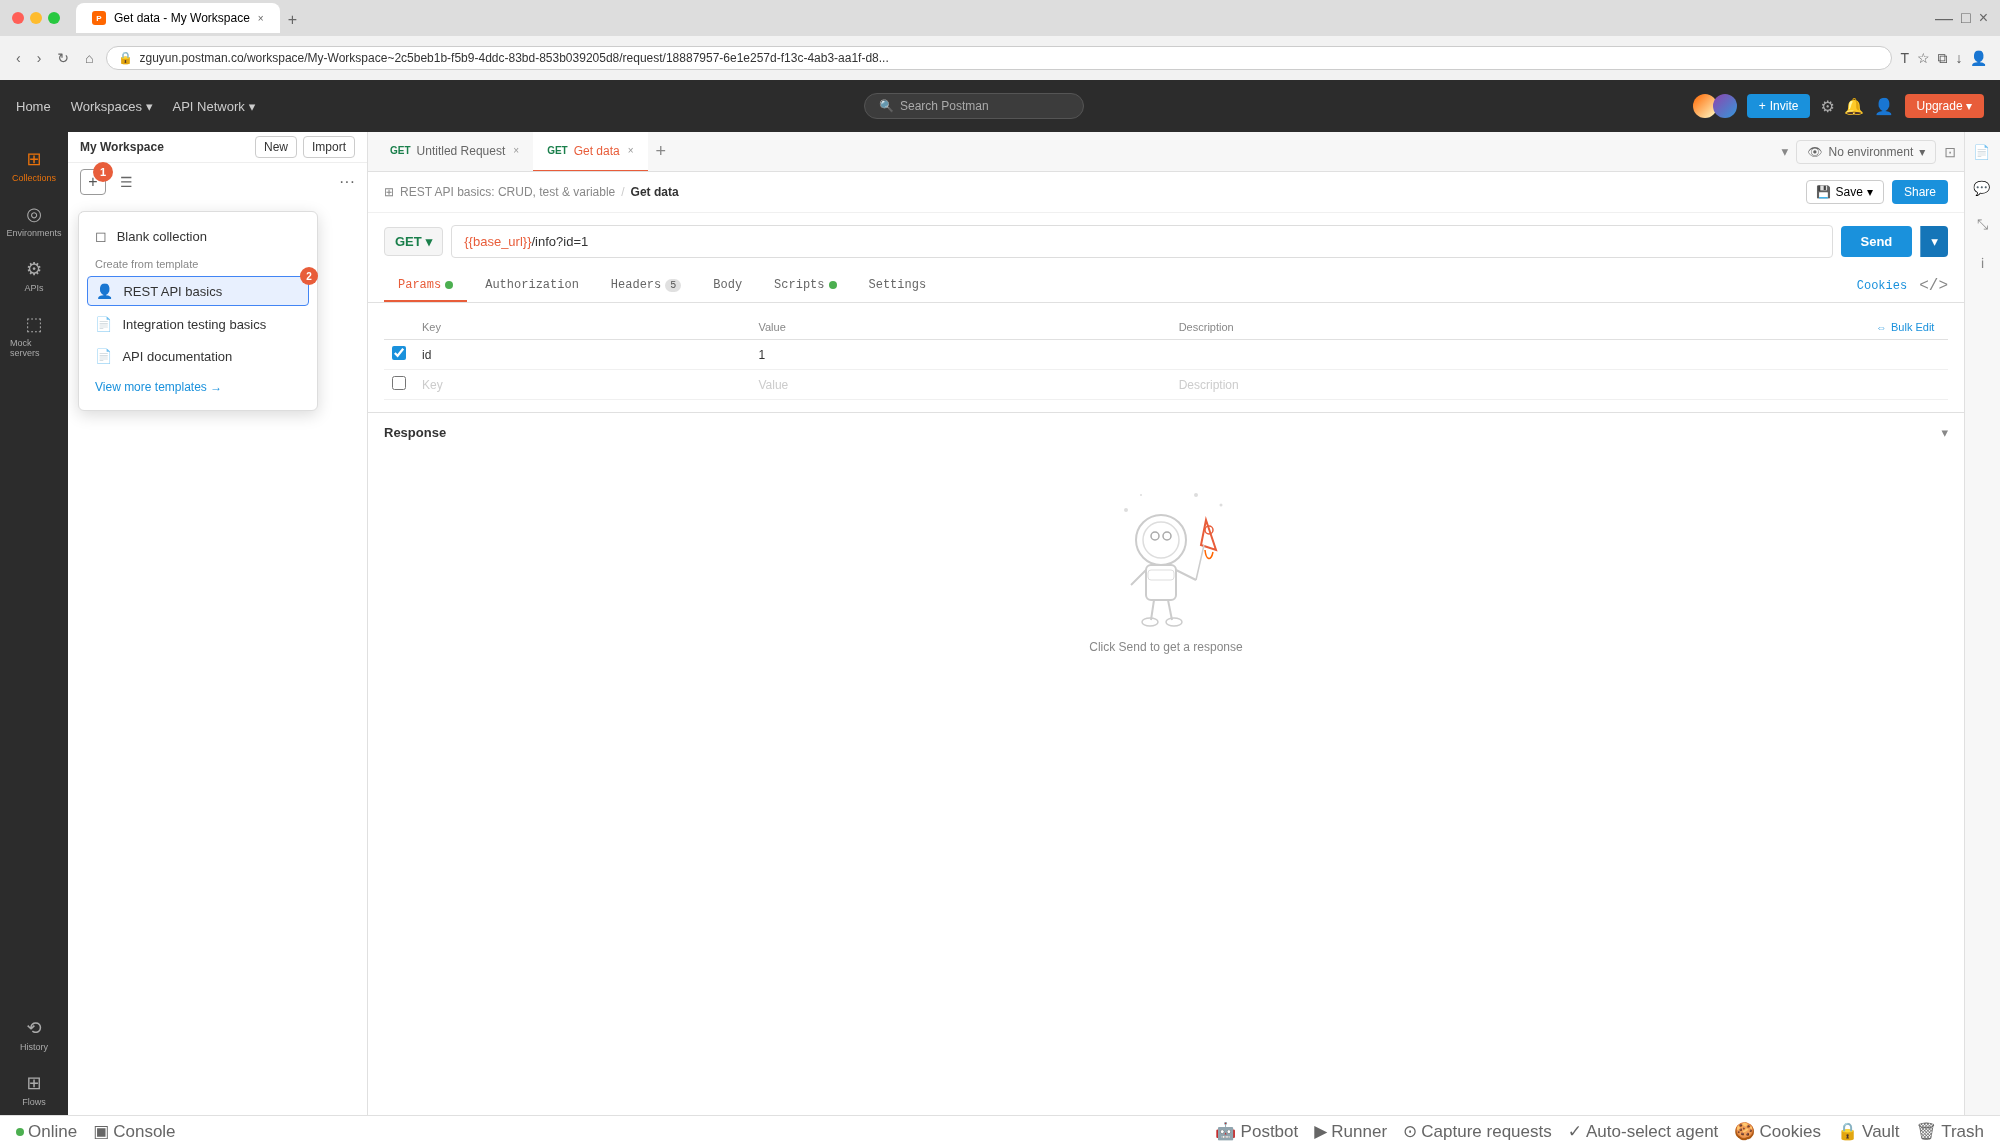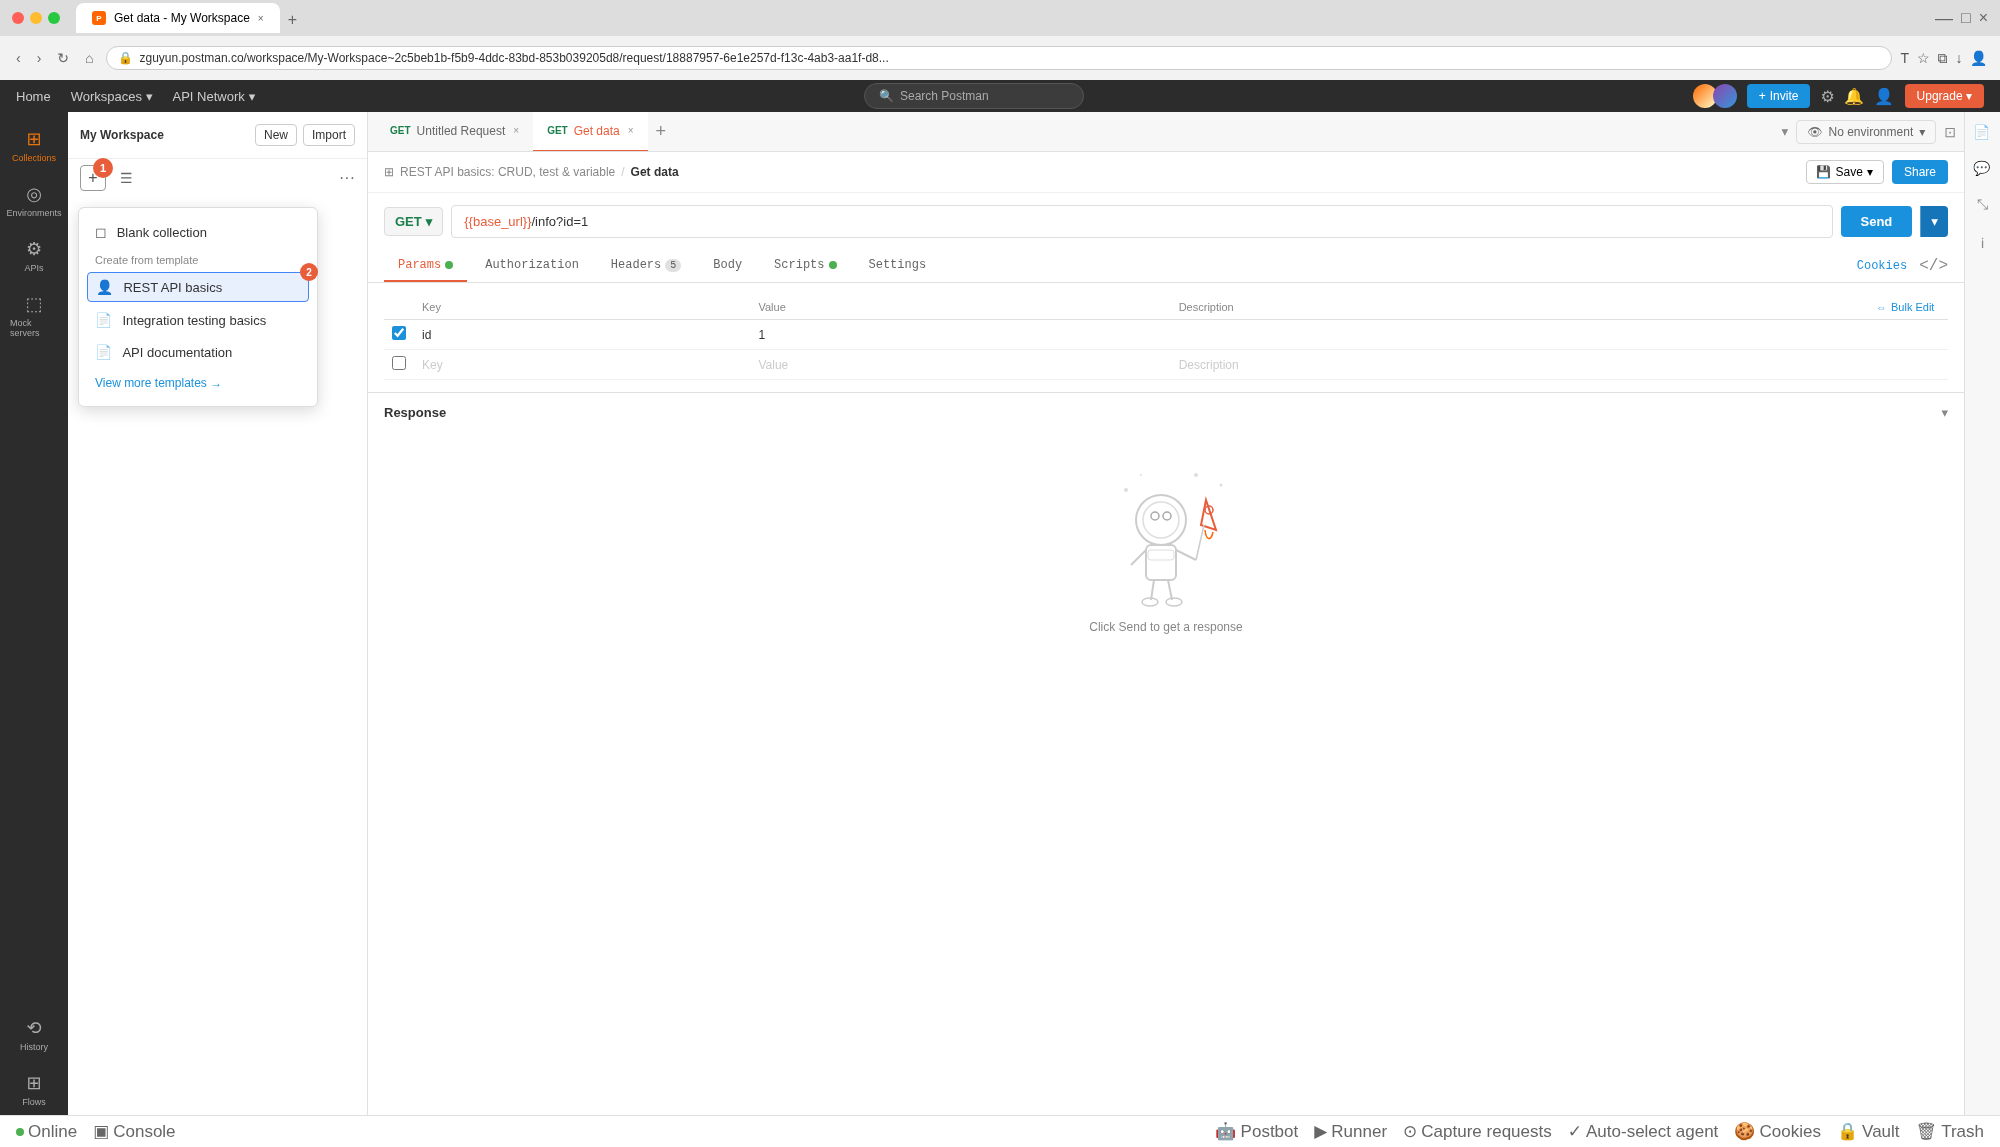--- a/index.html
+++ b/index.html
@@ -20,21 +20,21 @@
     .browser-tab-new { background: none; border: none; font-size: 16px; color: #666; cursor: pointer; padding: 4px 8px; }
     .browser-nav { background: #f2f2f2; display: flex; align-items: center; padding: 6px 12px; gap: 8px; height: 44px; }
     .nav-btn { background: none; border: none; color: #666; cursor: pointer; font-size: 14px; padding: 4px; border-radius: 4px; }
     .address-bar { flex: 1; background: white; border: 1px solid #ccc; border-radius: 20px; padding: 4px 12px; font-size: 12px; color: #333; display: flex; align-items: center; gap: 6px; }
     .address-bar-url { flex: 1; overflow: hidden; text-overflow: ellipsis; white-space: nowrap; font-size: 12px; color: #333; }
     .nav-icons { display: flex; gap: 8px; align-items: center; }
     .nav-icon { font-size: 14px; color: #555; cursor: pointer; }
 
     
     .app { display: flex; flex-direction: column; height: calc(100vh - 80px); }
-    .app-header { background: #2c2c2c; display: flex; align-items: center; padding: 0 16px; height: 32px; gap: 20px; }
+    .app-header { background: #2c2c2c; display: flex; align-items: center; padding: 0 16px; height: 52px; gap: 20px; }
     .app-nav-item { color: #ccc; font-size: 13px; cursor: pointer; display: flex; align-items: center; gap: 4px; }
     .search-bar { flex: 1; display: flex; justify-content: center; }
     .search-input { background: #3c3c3c; border: 1px solid #555; border-radius: 20px; padding: 5px 14px; color: #aaa; font-size: 12px; width: 220px; display: flex; align-items: center; gap: 6px; cursor: pointer; }
     .app-header-right { display: flex; align-items: center; gap: 10px; }
     .invite-btn { background: #1a91dc; color: white; border: none; border-radius: 4px; padding: 5px 12px; font-size: 12px; cursor: pointer; display: flex; align-items: center; gap: 4px; }
     .upgrade-btn { background: #e85d3a; color: white; border: none; border-radius: 4px; padding: 5px 12px; font-size: 12px; cursor: pointer; }
     .header-icon { color: #aaa; font-size: 16px; cursor: pointer; }
 
     
     .main-content { display: flex; flex: 1; overflow: hidden; }
@@ -42,21 +42,21 @@
     
     .sidebar { width: 68px; background: #2c2c2c; display: flex; flex-direction: column; align-items: center; padding-top: 8px; gap: 4px; }
     .sidebar-item { display: flex; flex-direction: column; align-items: center; gap: 3px; padding: 8px 4px; cursor: pointer; border-radius: 6px; width: 56px; color: #aaa; }
     .sidebar-item.active { color: #e8720c; }
     .sidebar-item-icon { font-size: 18px; }
     .sidebar-item-label { font-size: 9px; }
     .sidebar-spacer { flex: 1; }
 
     
     .collections-panel { width: 300px; background: #fff; border-right: 1px solid #e0e0e0; display: flex; flex-direction: column; overflow: hidden; position: relative; }
-    .collections-header { display: flex; align-items: center; padding: 12px 12px; gap: 6px; border-bottom: 1px solid #eee; }
+    .collections-header { display: flex; align-items: center; padding: 4px 12px; gap: 6px; border-bottom: 1px solid #eee; }
     .workspace-title { font-size: 12px; font-weight: 600; color: #333; flex: 1; }
     .collections-toolbar { display: flex; align-items: center; padding: 6px 12px; gap: 6px; }
     .toolbar-btn { background: none; border: 1px solid #ccc; border-radius: 4px; padding: 3px 8px; font-size: 12px; cursor: pointer; color: #333; }
     .add-btn { background: none; border: 1px solid #999; border-radius: 4px; width: 26px; height: 26px; display: flex; align-items: center; justify-content: center; cursor: pointer; font-size: 16px; color: #555; position: relative; }
     .three-dots { background: none; border: none; font-size: 16px; color: #666; cursor: pointer; margin-left: auto; }
 
     
     .dropdown-menu { position: absolute; top: 48px; left: 10px; background: white; border: 1px solid #ddd; border-radius: 6px; box-shadow: 0 4px 16px rgba(0,0,0,0.15); z-index: 100; width: 240px; padding: 8px 0; }
     .dropdown-item { display: flex; align-items: center; gap: 10px; padding: 8px 16px; cursor: pointer; font-size: 13px; color: #333; }
     .dropdown-item.highlighted { background: #e8f0fe; border: 1px solid #4285f4; border-radius: 4px; margin: 2px 8px; padding: 6px 8px; }

